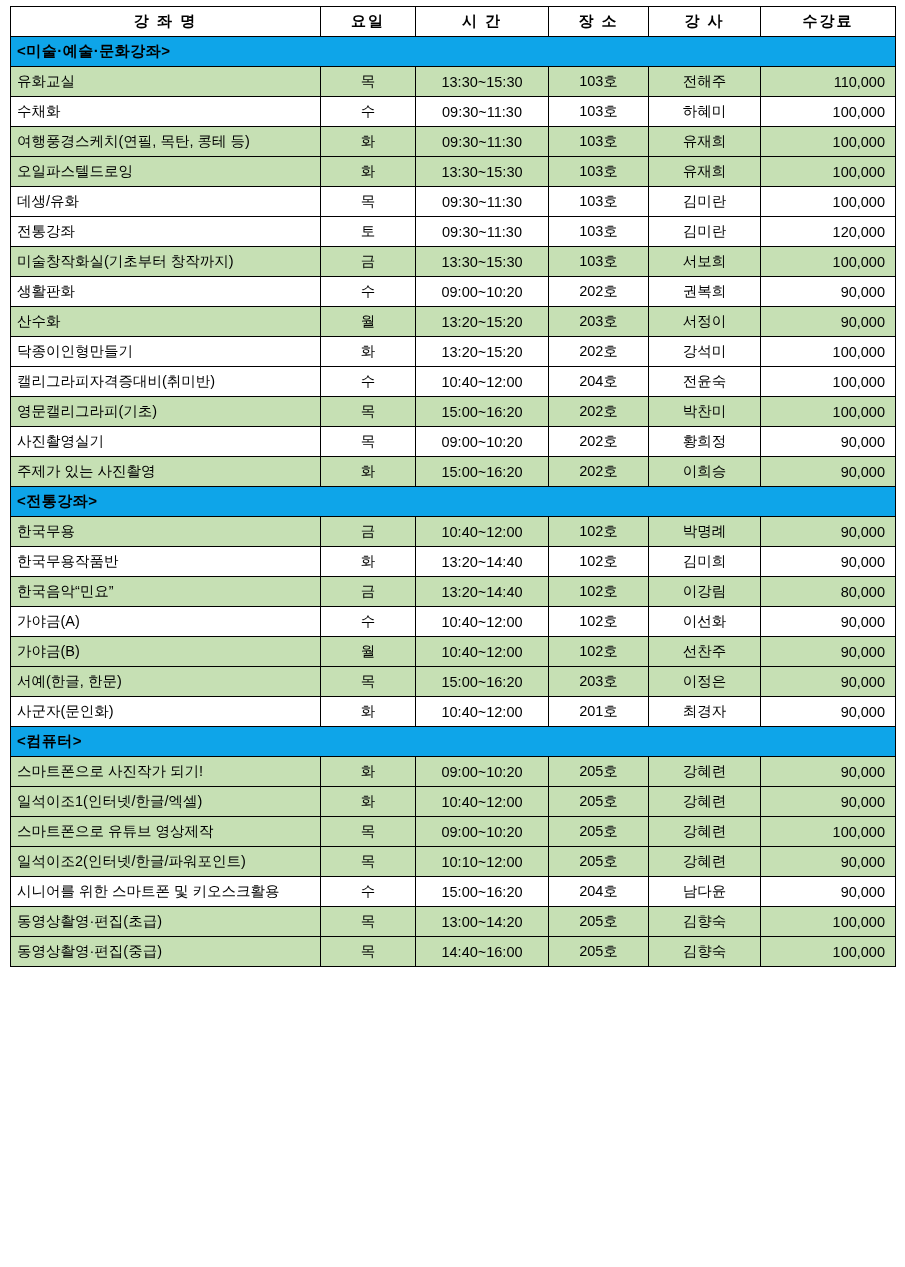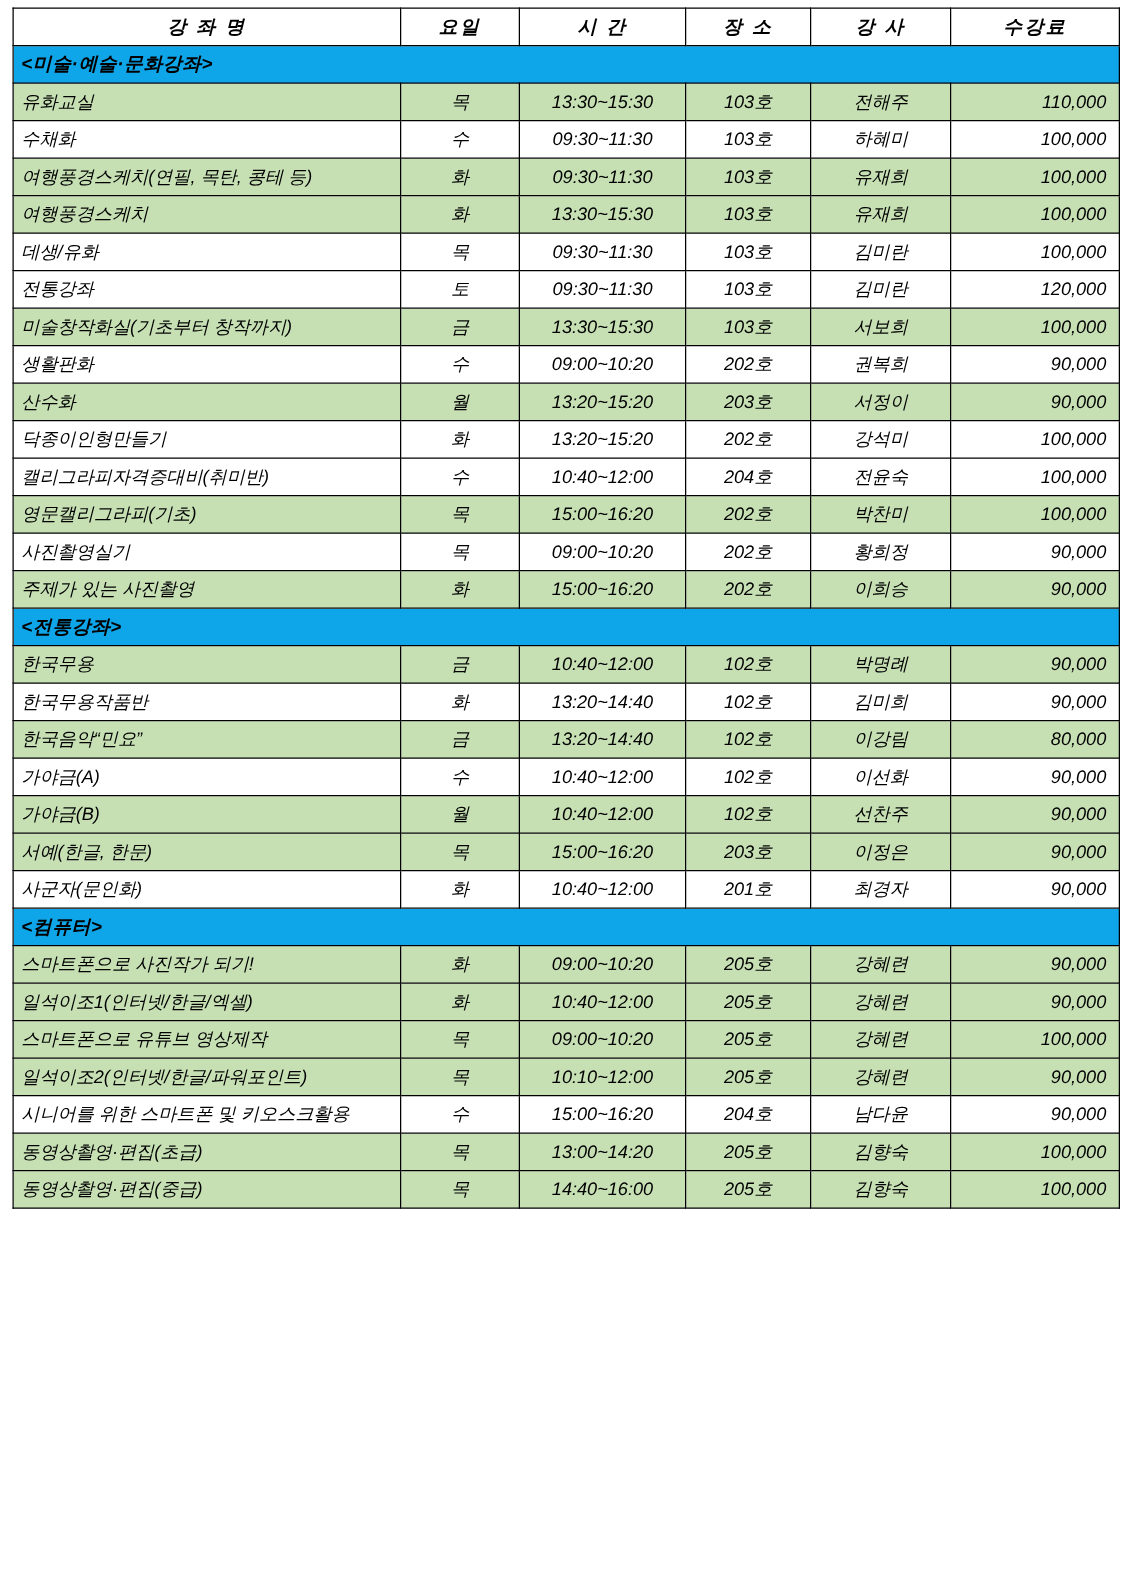--- a/index.html
+++ b/index.html
@@ -12,21 +12,20 @@
     height: 1267px;
     font-family: "Liberation Sans", "DejaVu Sans", sans-serif;
     color: #000000;
   }
   .page {
     position: relative;
     width: 726px;
     height: 1267px;
     box-sizing: border-box;
     padding: 6px 10px 0 10px;
-    font-style: italic;
   }
   table.course-table {
     border-collapse: collapse;
     width: 885px;
     table-layout: fixed;
     font-size: 14.5px;
   }
   table.course-table th,
   table.course-table td {
     border: 1px solid #000000;
@@ -125,21 +124,21 @@
         </tr>
         <tr class="data-row shaded">
           <td class="name">여행풍경스케치(연필, 목탄, 콩테 등)</td>
           <td class="day">화</td>
           <td class="time">09:30~11:30</td>
           <td class="place">103호</td>
           <td class="inst">유재희</td>
           <td class="fee">100,000</td>
         </tr>
         <tr class="data-row shaded">
-          <td class="name">여행풍경스케치</td>
+          <td class="name">오일파스텔드로잉</td>
           <td class="day">화</td>
           <td class="time">13:30~15:30</td>
           <td class="place">103호</td>
           <td class="inst">유재희</td>
           <td class="fee">100,000</td>
         </tr>
         <tr class="data-row plain">
           <td class="name">데생/유화</td>
           <td class="day">목</td>
           <td class="time">09:30~11:30</td>

